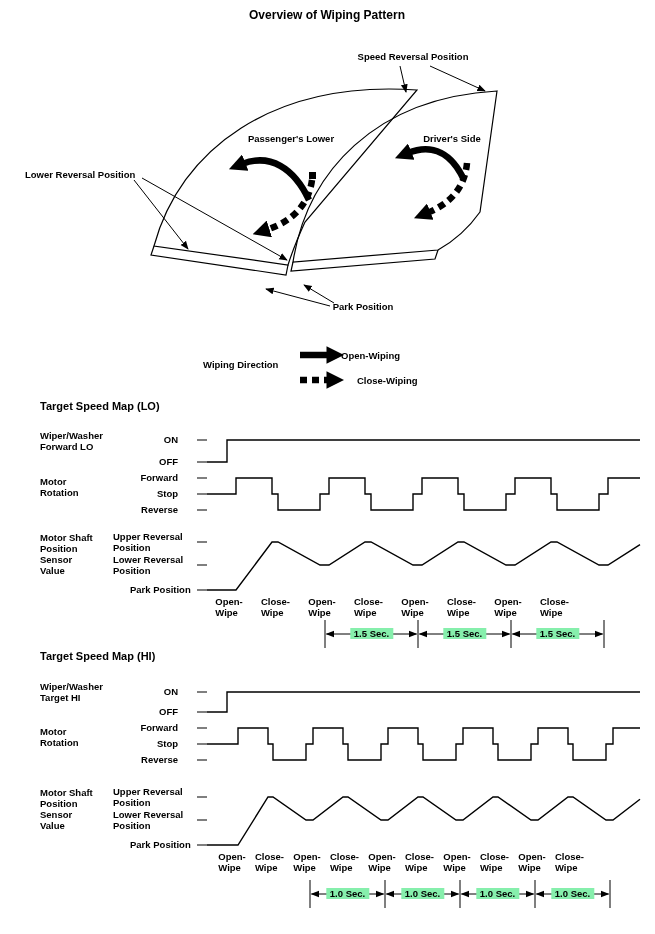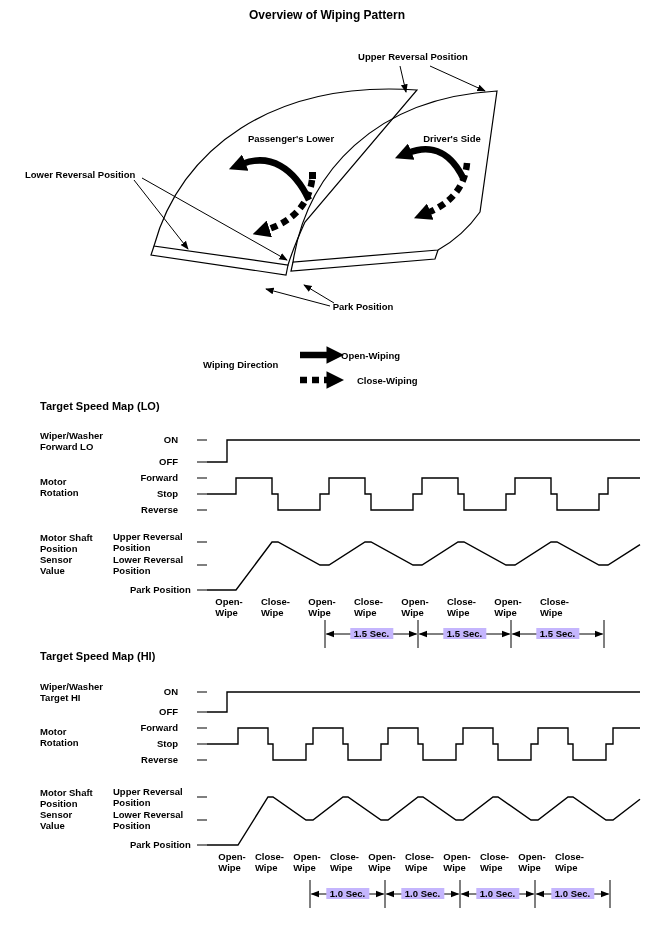--- a/index.html
+++ b/index.html
@@ -4,21 +4,21 @@
 <style>
   html,body{margin:0;padding:0;background:#fff}
   #stage{position:relative;width:655px;height:934px;background:#fff;overflow:hidden;
          font-family:"Liberation Sans",sans-serif}
   #art{position:absolute;left:0;top:0}
   .lbl{position:absolute;font:bold 9.5px/11px "Liberation Sans",sans-serif;color:#000;white-space:nowrap}
   .c{transform:translateX(-50%);text-align:left}
   .r{left:84px;width:94px;text-align:right}
   .h{font-size:11px;line-height:12px}
   .t{font-size:12px;line-height:14px}
-  .dimlbl{background:#c4b5fd;padding:0 4px}
+  .dimlbl{background:#86efac;padding:0 4px}
   .ln{fill:none;stroke:#000;stroke-width:1.2}
   .ld{fill:none;stroke:#000;stroke-width:1}
   .thick{fill:none;stroke:#000;stroke-width:6.5;stroke-linecap:butt}
   .thickd{fill:none;stroke:#000;stroke-width:6.5;stroke-linecap:butt;stroke-dasharray:7 5}
   .w{fill:none;stroke:#000;stroke-width:1.4}
   .tick{fill:none;stroke:#000;stroke-width:1.2}
   .dim{fill:none;stroke:#000;stroke-width:1}
   .mk{fill:#000;stroke:none}
   .sq{fill:#000;stroke:none}
 </style>
@@ -74,21 +74,21 @@
       <path d="M207 845 L238 845 L268 797 L273 797 L306 820 L313 820 L343 797 L348 797 L381 820 L388 820 L418 797 L423 797 L456 820 L463 820 L493 797 L498 797 L531 820 L538 820 L568 797 L573 797 L606 820 L613 820 L640 799.3" class="w"></path>
       <path d="M197 692 L207 692 M197 712 L207 712 M197 728 L207 728 M197 744 L207 744 M197 760 L207 760 M197 797 L207 797 M197 820 L207 820 M197 845 L207 845 " class="tick"></path>
       <path d="M310 880 L310 908 M385 880 L385 908 M460 880 L460 908 M535 880 L535 908 M610 880 L610 908 " class="dim"></path>
       <path d="M311.5 894 L383.5 894" class="dim" marker-start="url(#mS)" marker-end="url(#mS)"></path>
       <path d="M386.5 894 L458.5 894" class="dim" marker-start="url(#mS)" marker-end="url(#mS)"></path>
       <path d="M461.5 894 L533.5 894" class="dim" marker-start="url(#mS)" marker-end="url(#mS)"></path>
       <path d="M536.5 894 L608.5 894" class="dim" marker-start="url(#mS)" marker-end="url(#mS)"></path>
     </svg>
 
   <div class="lbl t c" style="left:327px;top:8px">Overview of Wiping Pattern</div>
-  <div class="lbl c" style="left:413px;top:51px">Upper Reversal Position</div>
+  <div class="lbl c" style="left:413px;top:51px">Speed Reversal Position</div>
   <div class="lbl c" style="left:291px;top:133px">Passenger's Lower</div>
   <div class="lbl c" style="left:452px;top:133px">Driver's Side</div>
   <div class="lbl" style="left:25px;top:169px">Lower Reversal Position</div>
   <div class="lbl c" style="left:363px;top:301px">Park Position</div>
   <div class="lbl" style="left:203px;top:359px">Wiping Direction</div>
   <div class="lbl" style="left:341px;top:350px">Open-Wiping</div>
   <div class="lbl" style="left:357px;top:375px">Close-Wiping</div>
 
   <div class="lbl h" style="left:40px;top:400px">Target Speed Map (LO)</div>
   <div class="lbl" style="left:40px;top:430px">Wiper/Washer</div>

